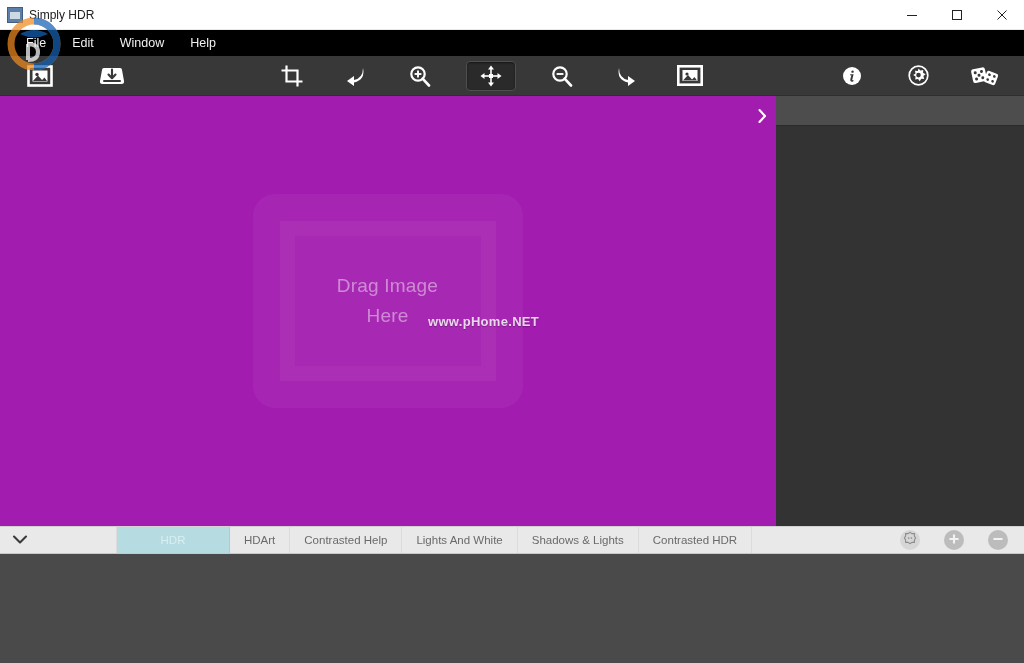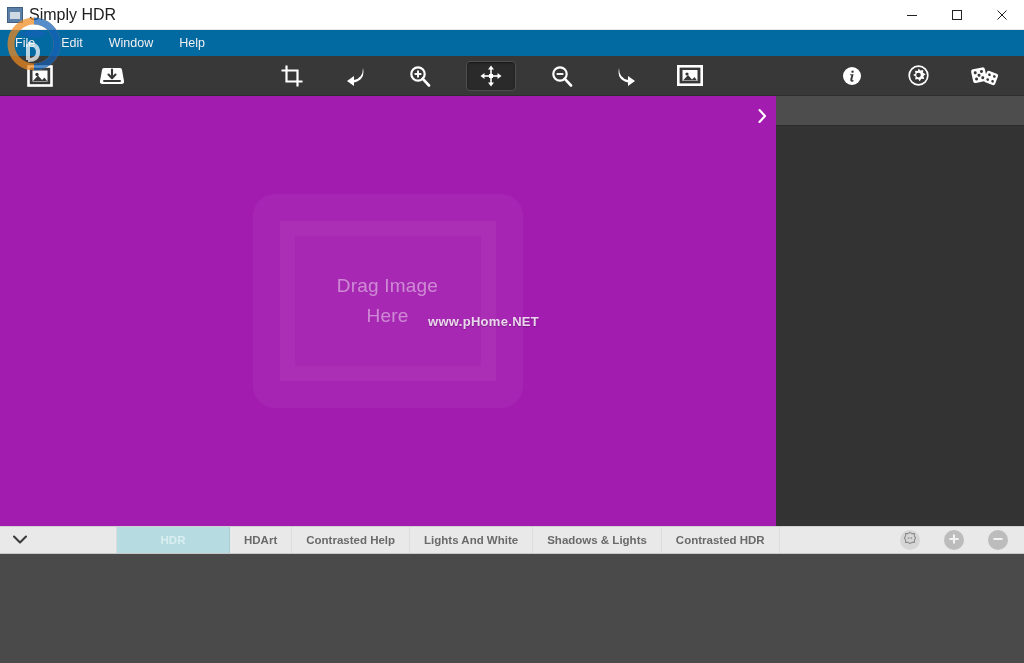--- a/index.html
+++ b/index.html
@@ -32,40 +32,40 @@
     background: #5b7fa6;
     border: 1px solid #3f5e80;
     position: relative; flex: none;
   }
   .titlebar-icon::after {
     content: ""; position: absolute;
     left: 2px; top: 4px; width: 10px; height: 7px;
     background: #cfd9e4;
   }
   .titlebar-title {
-    font-size: 16px; color: #202020;
+    font-size: 12px; color: #202020;
     white-space: nowrap;
   }
   .win-controls {
     margin-left: auto; display: flex; height: 30px;
   }
   .win-btn {
     width: 45px; height: 30px;
     display: flex; align-items: center; justify-content: center;
     background: transparent;
   }
   .win-btn svg { display: block; }
 
   
   .menubar {
     position: relative;
     height: 26px; min-height: 26px;
-    background: #0369a1;
+    background: #000000;
     display: flex; align-items: center;
-    padding-left: 2px;
+    padding-left: 13px;
     z-index: 5;
   }
   .menu-item {
     font-size: 12.5px; color: #f0f0f0;
     padding: 0 13px; line-height: 26px;
     white-space: nowrap;
   }
 
   
   .toolbar {
@@ -160,21 +160,20 @@
     display: flex; align-items: center; justify-content: center;
   }
   .preset-spacer { width: 76px; }
   .preset-tab {
     display: flex; align-items: center; justify-content: center;
     padding: 0 14px;
     font-size: 11.5px; color: #6a6a6a;
     white-space: nowrap;
     border-right: 1px solid #dcdcdc;
     background: #e9e9e9;
-    font-weight: bold;
   }
   .preset-tab.first { border-left: 1px solid #dcdcdc; }
   .preset-tab.active {
     background: #b6dbe0;
     color: #d9eff2;
     border-right: 1px solid #a8ced4;
     min-width: 114px;
   }
   .preset-actions {
     margin-left: auto;

